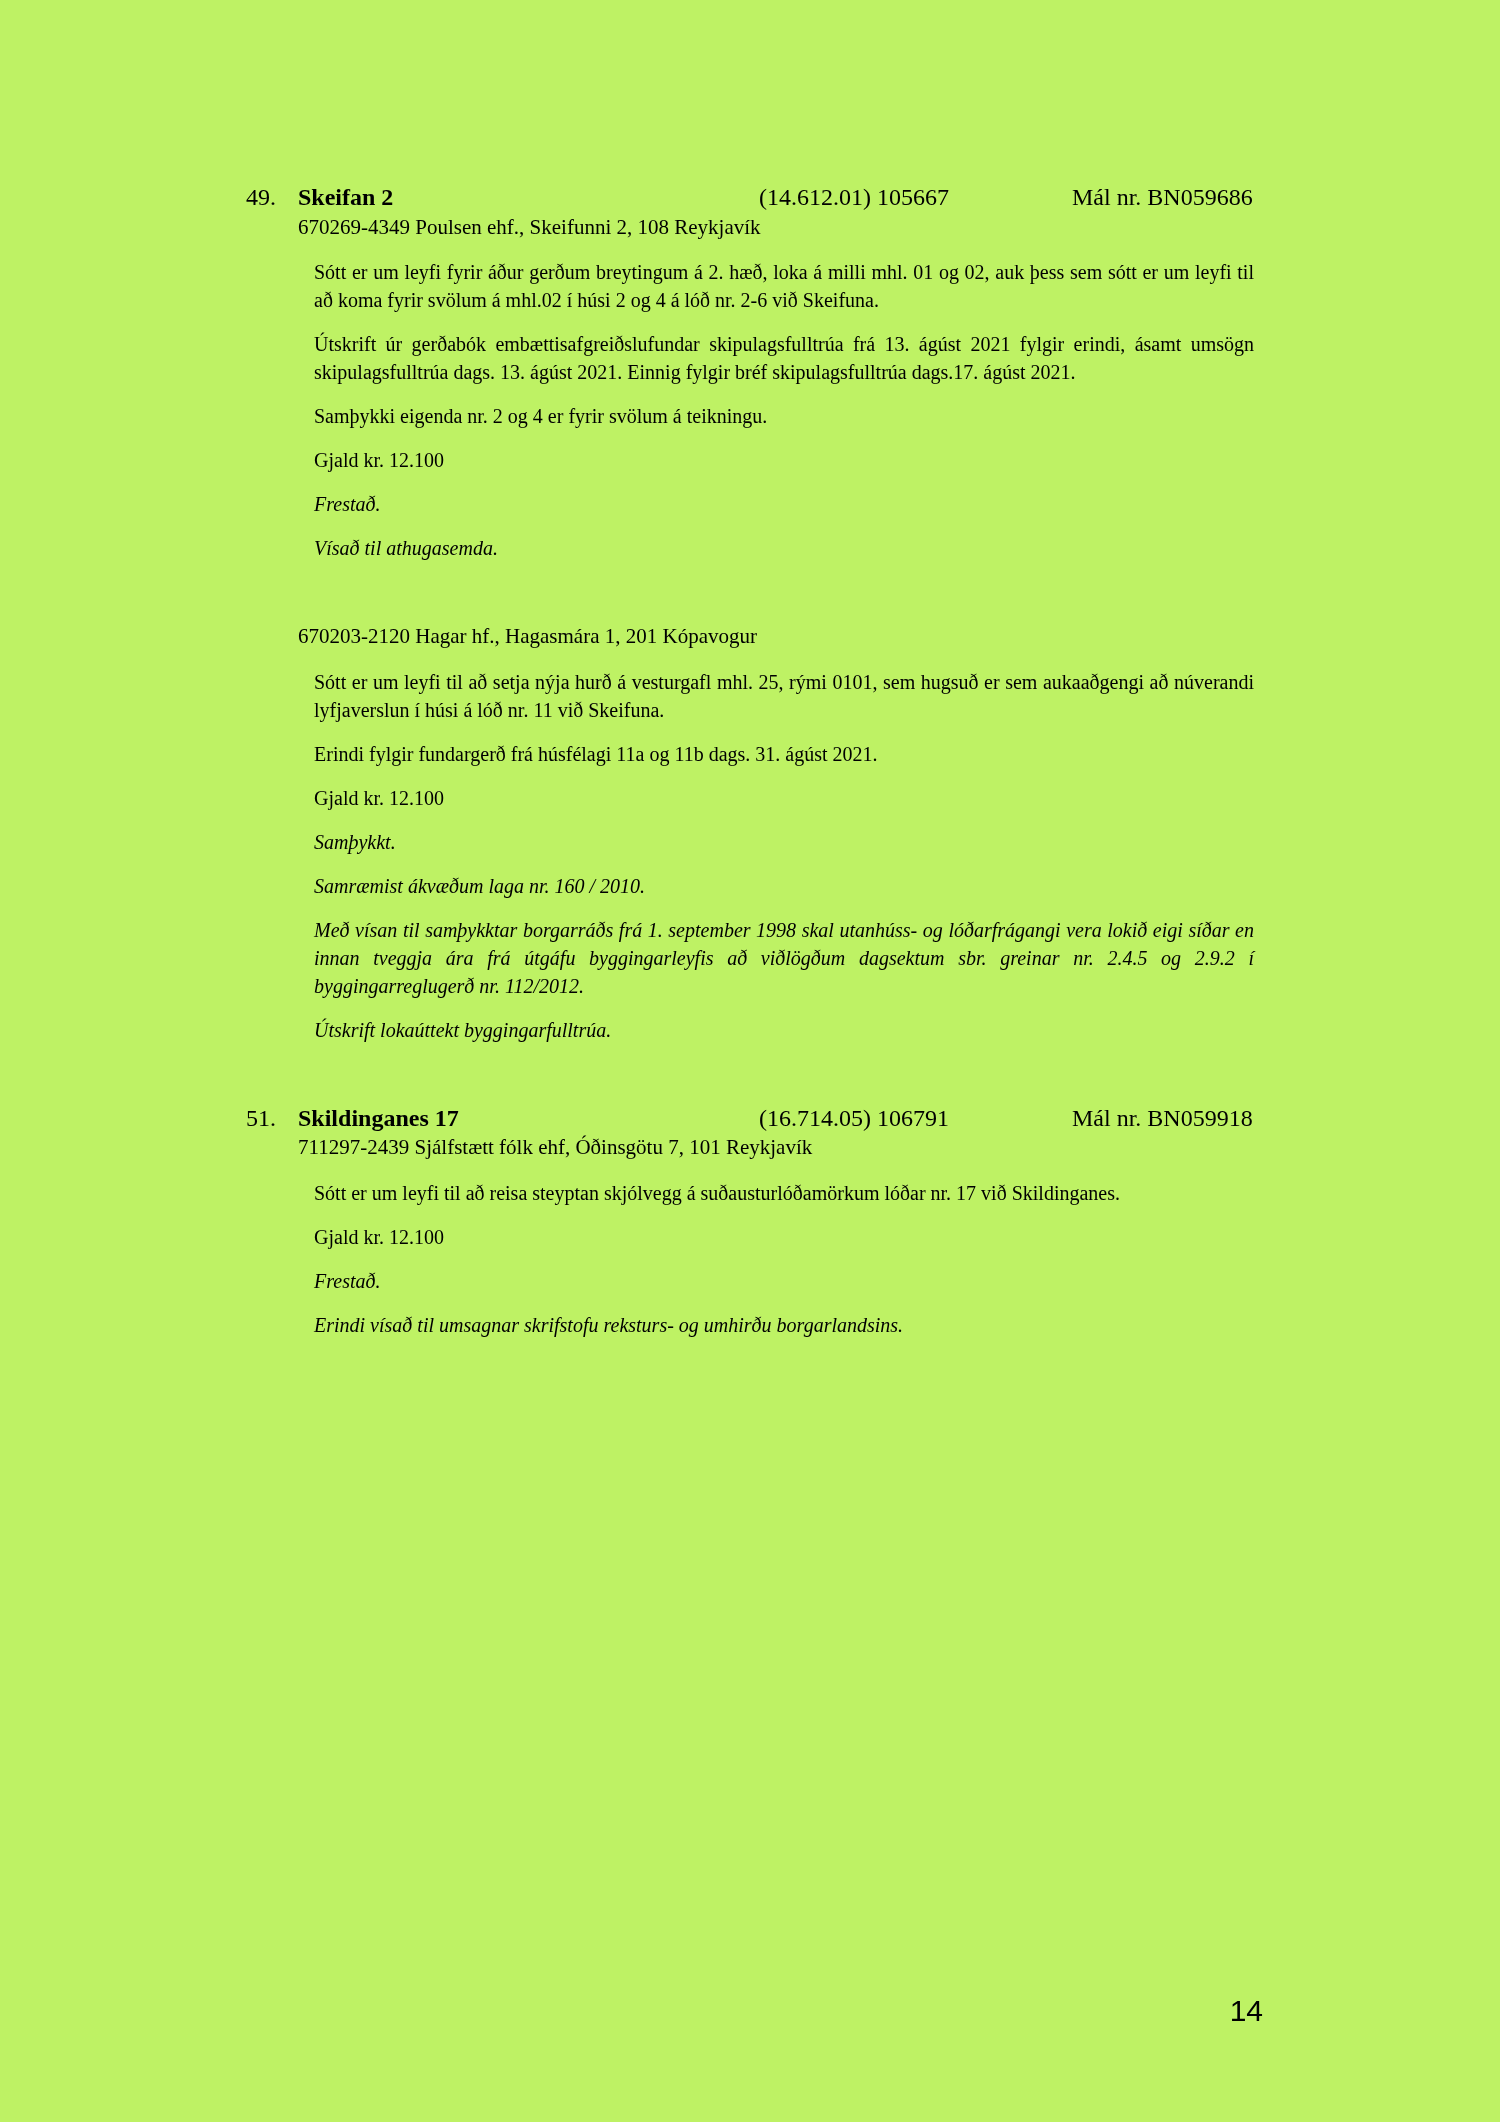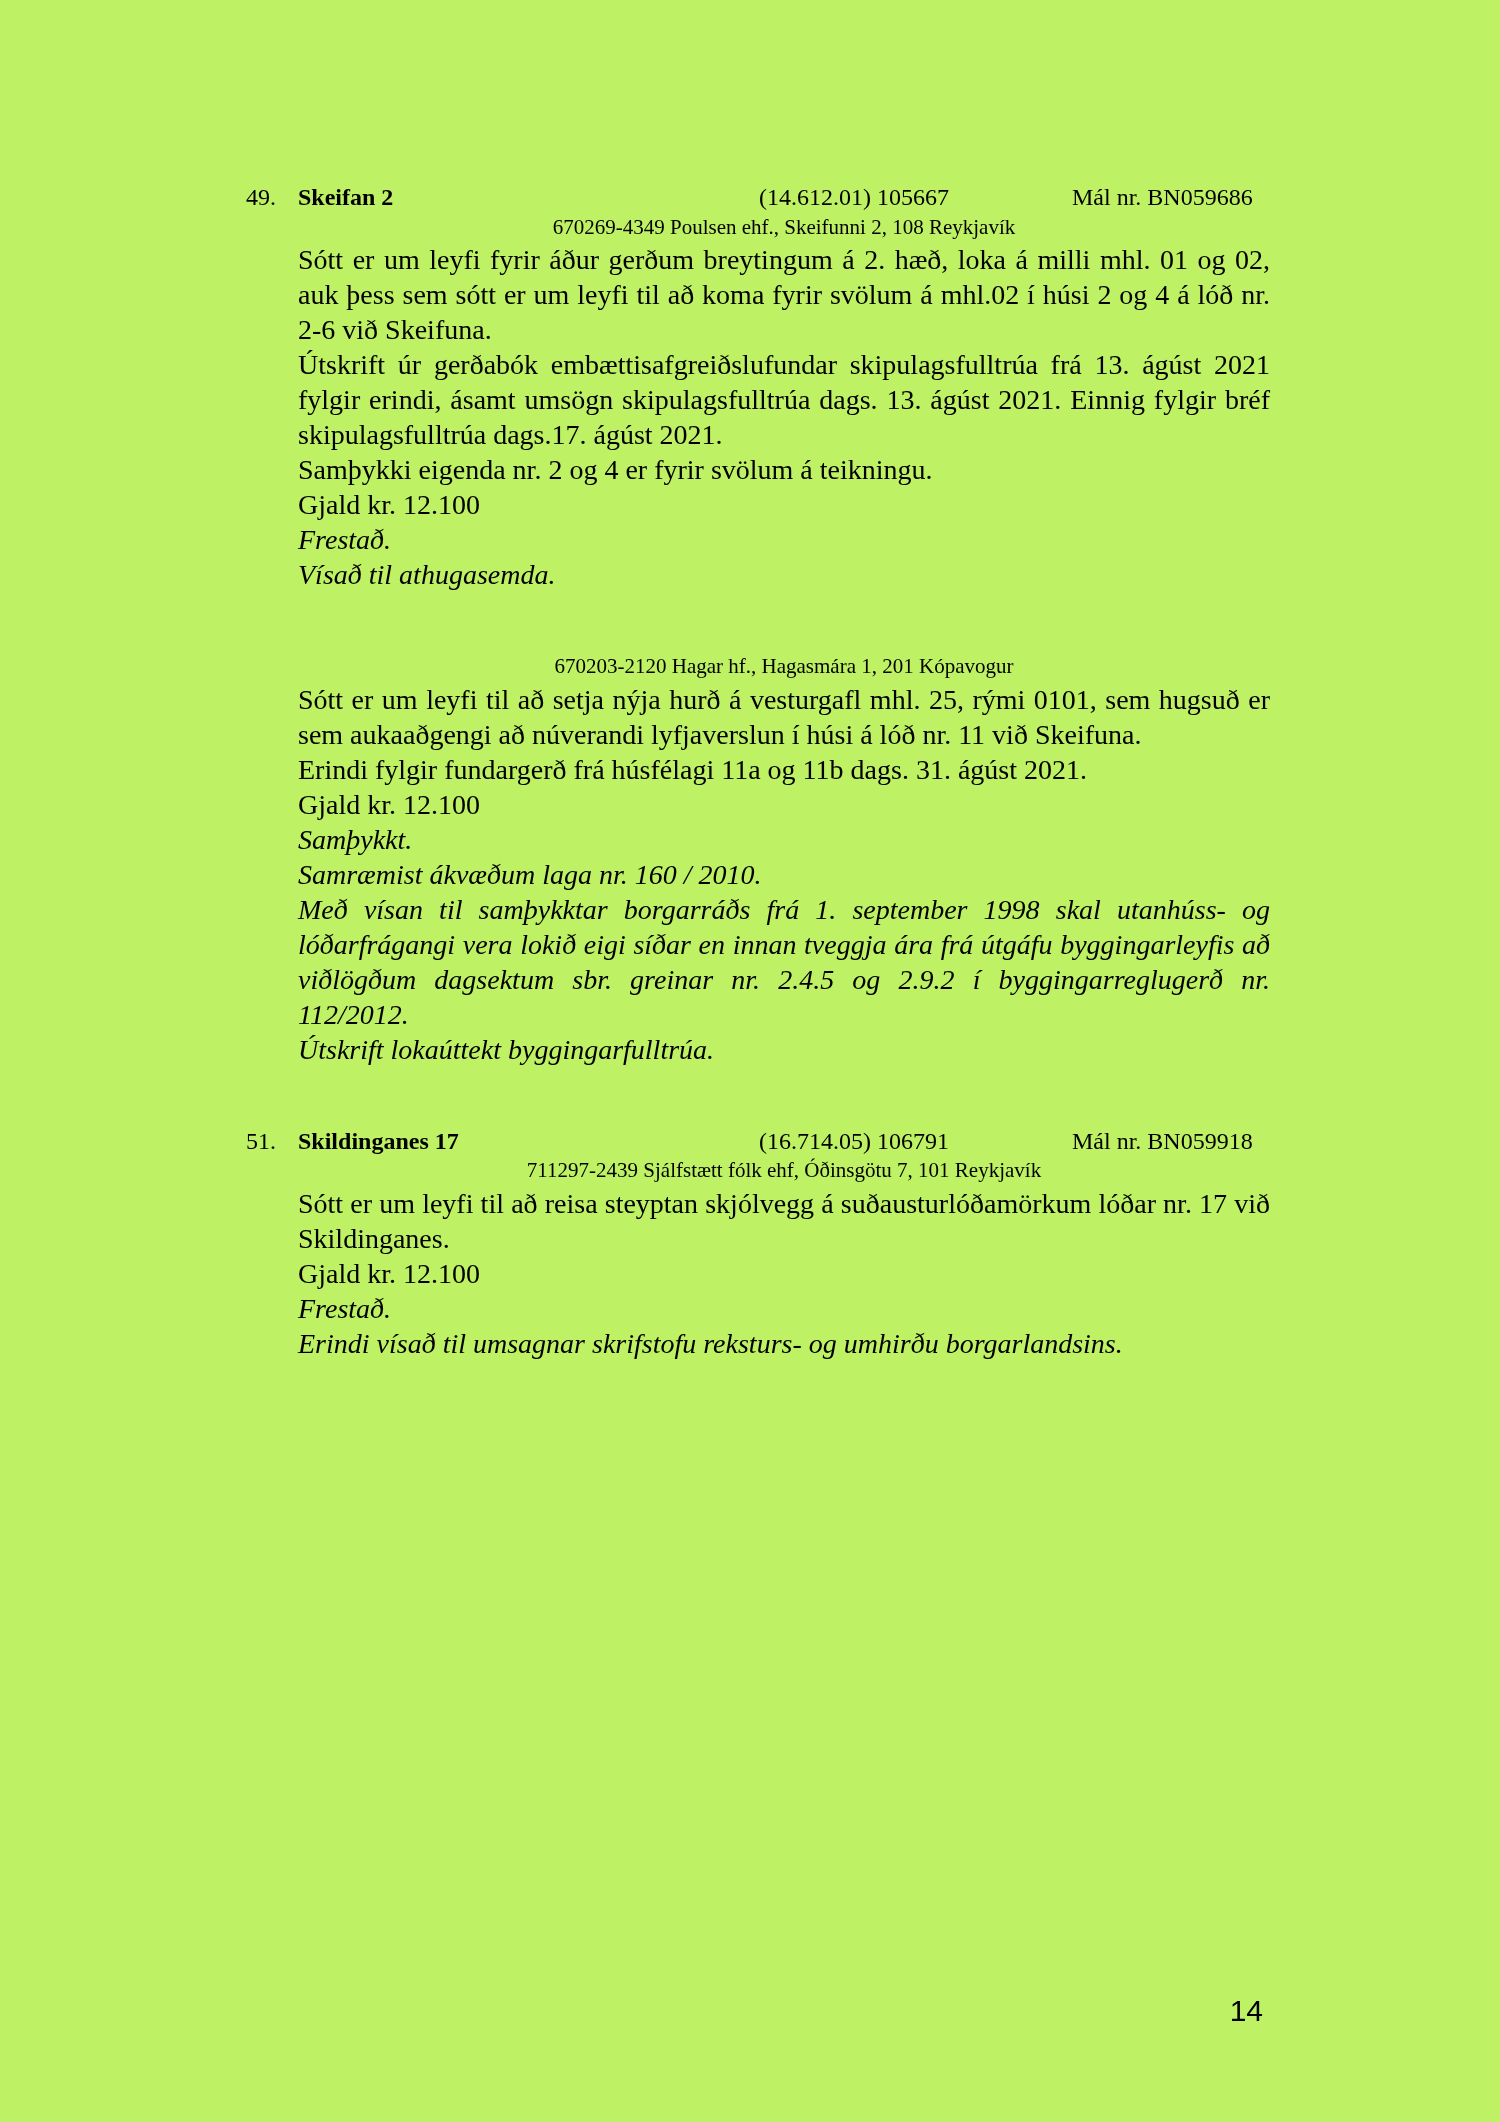--- a/index.html
+++ b/index.html
@@ -53,26 +53,25 @@
     font-weight: normal;
   }
   .item-body {
     margin-left: 52px;
     width: 972px;
   }
   .owner-line {
     font-size: 21px;
     line-height: 29.5px;
     margin: 0;
-    text-align: center;
   }
   .para {
-    font-size: 28px;
-    line-height: 35px;
-    margin: 0;
+    font-size: 20px;
+    line-height: 28px;
+    margin: 16px;
     text-align: justify;
   }
   .decision {
     font-style: italic;
   }
   .page-number {
     position: absolute;
     top: 1993px;
     right: 237px;
     font-family: "Liberation Sans", "DejaVu Sans", sans-serif;

